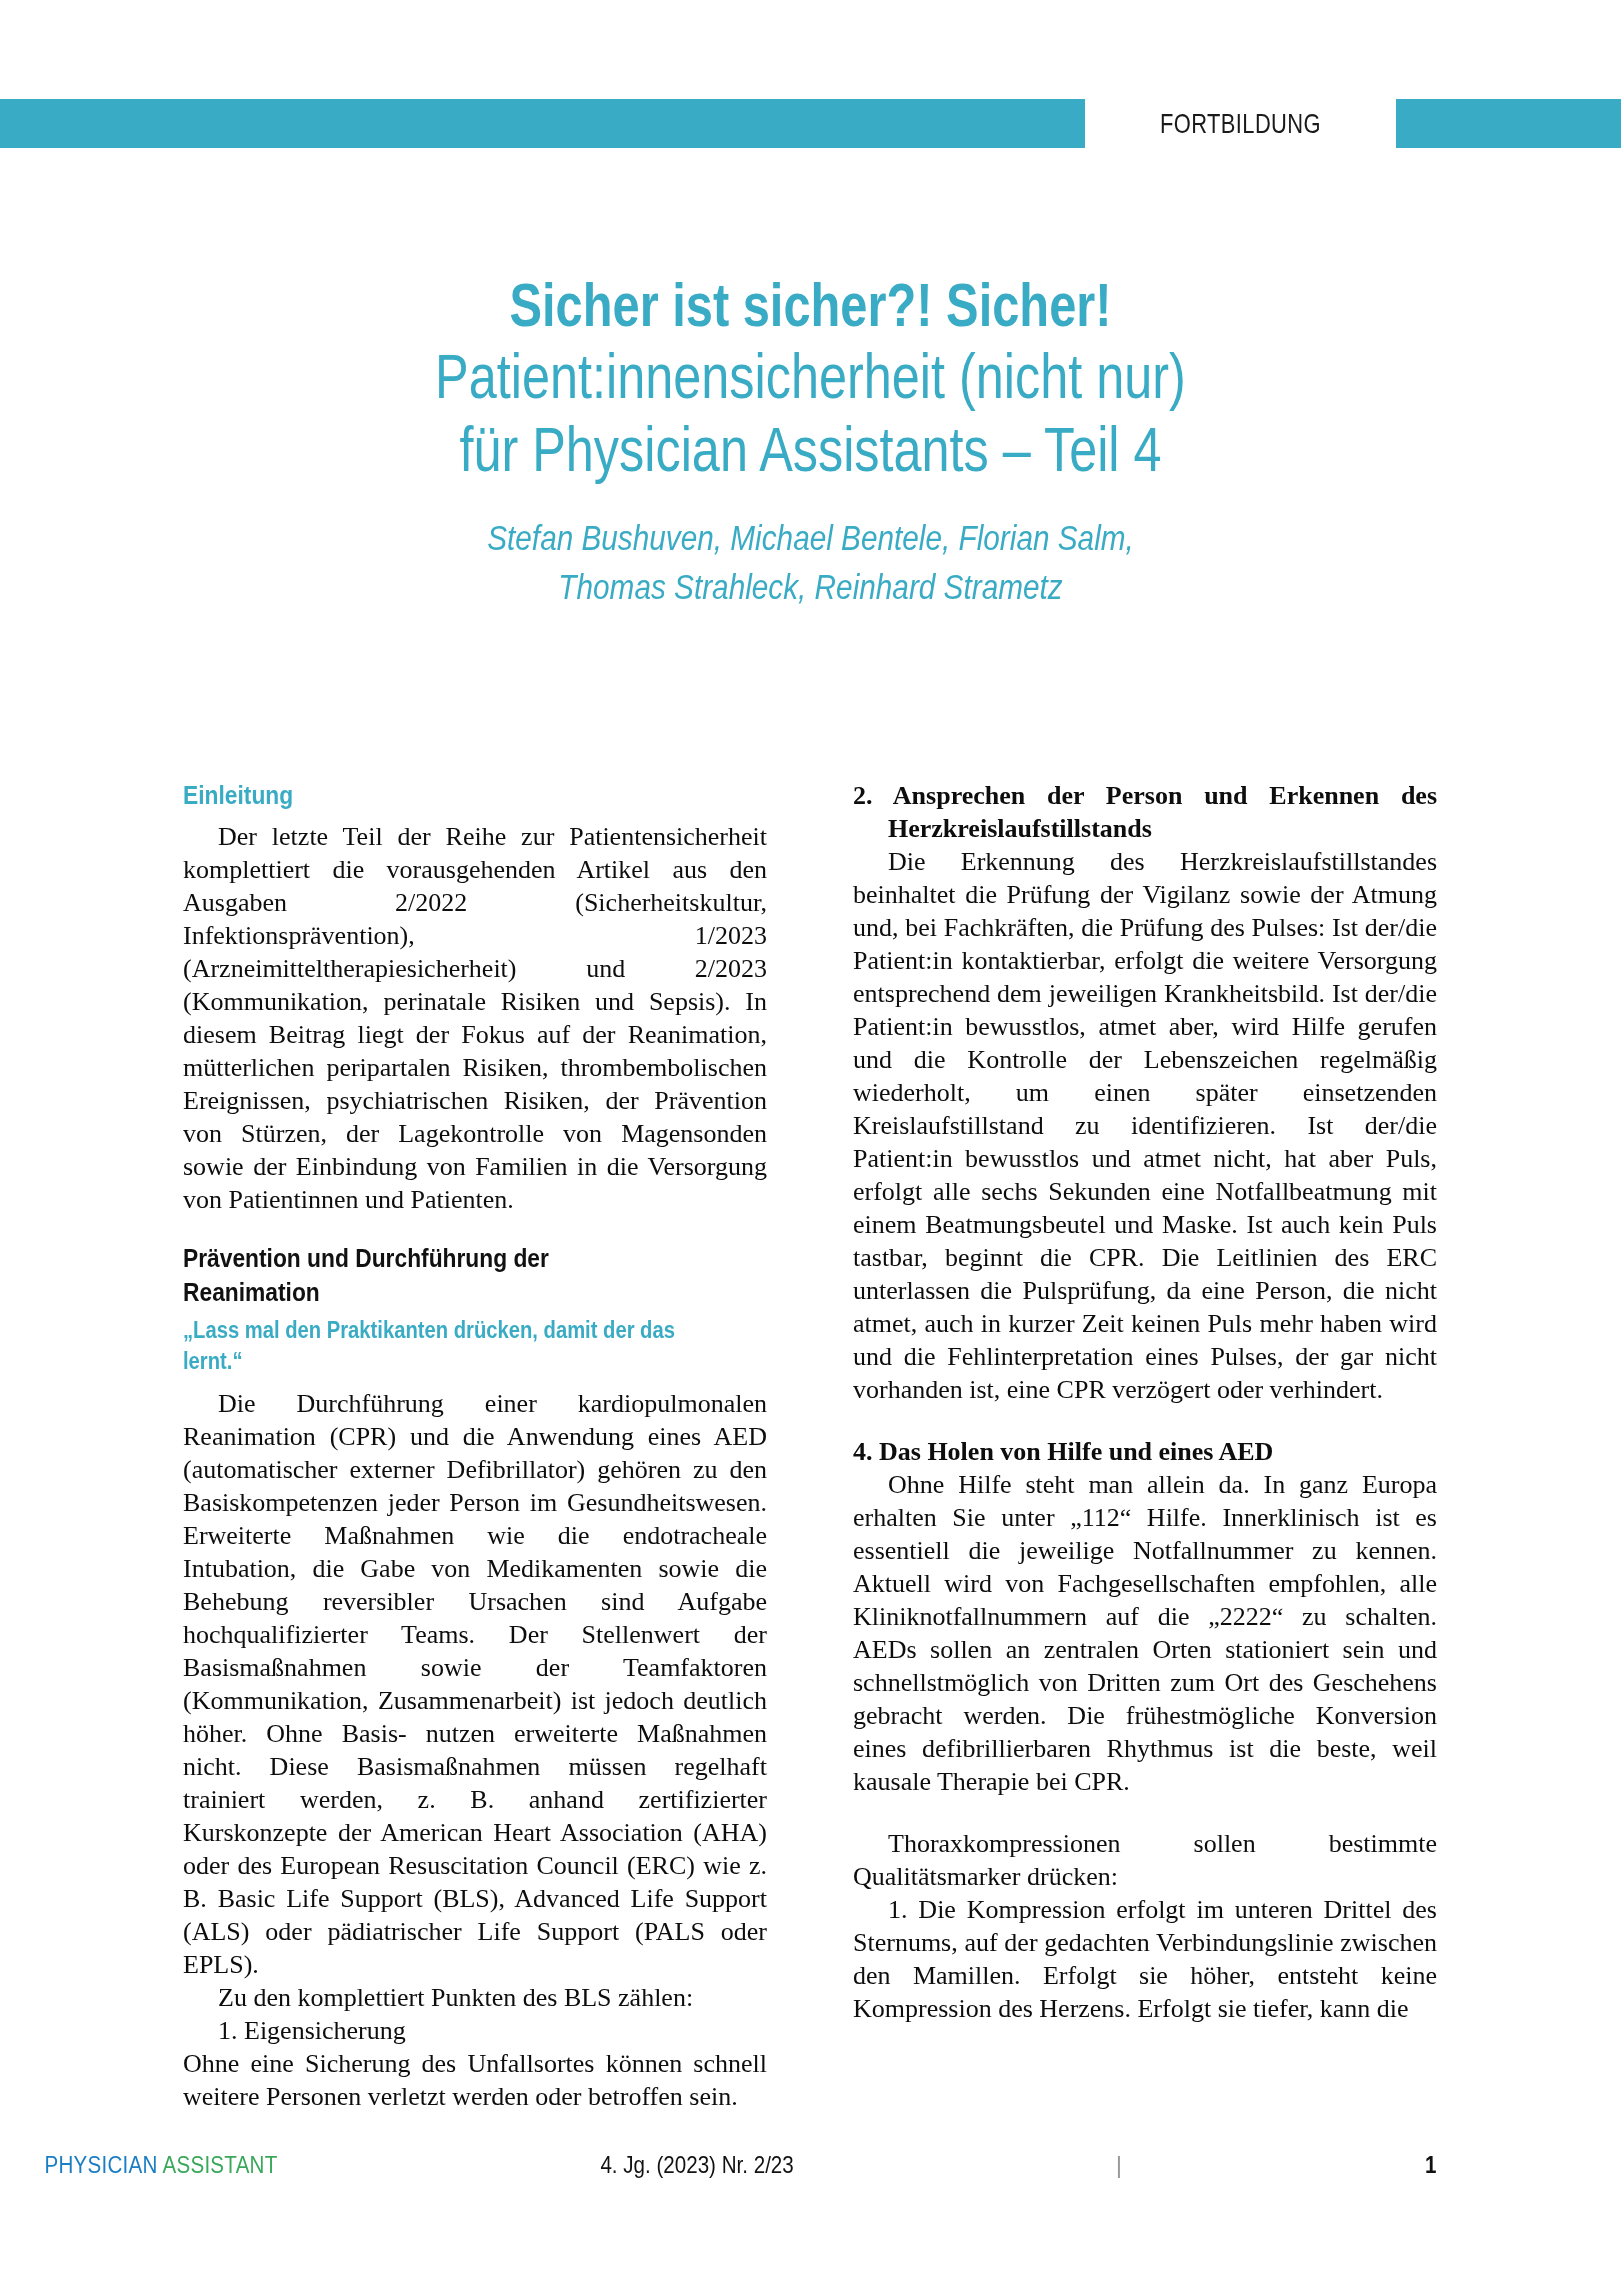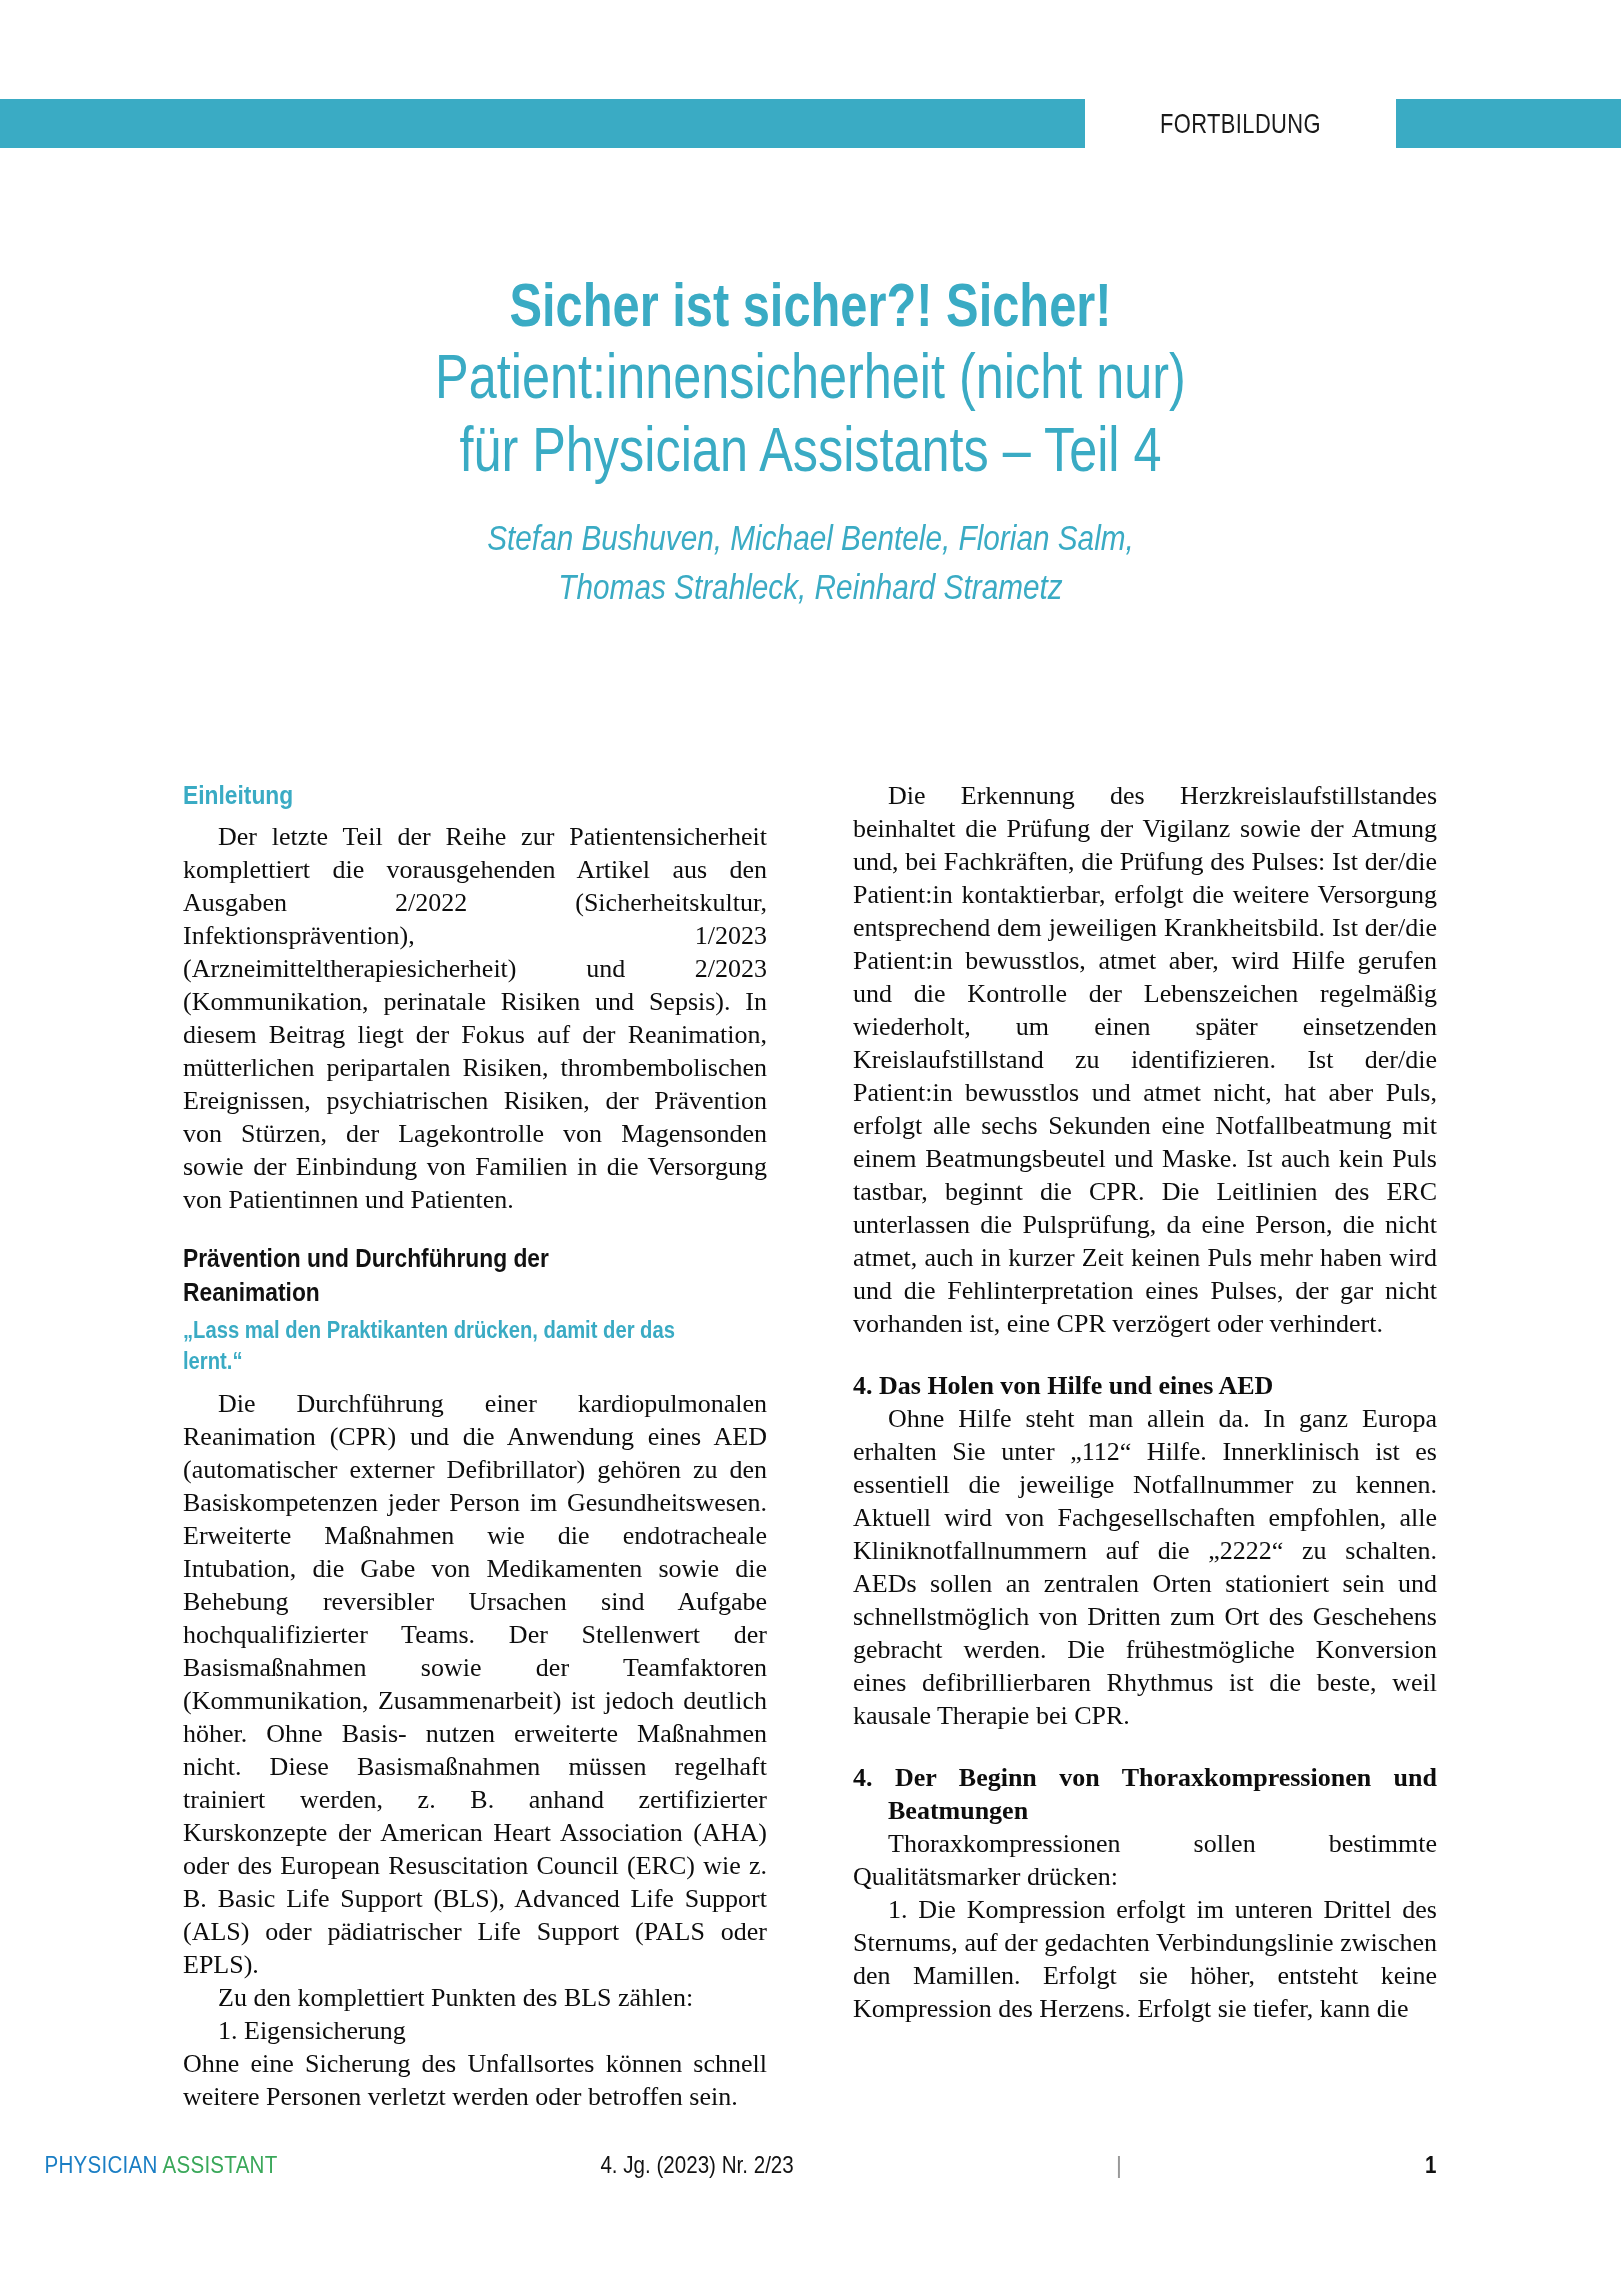--- a/index.html
+++ b/index.html
@@ -245,28 +245,28 @@
     <div class="h-black">Prävention und Durchführung der Reanimation</div>
     <div class="h-quote">„Lass mal den Praktikanten drücken, damit der das lernt.“</div>
 
     <p class="body">Die Durchführung einer kardiopulmonalen Reanimation (CPR) und die Anwendung eines AED (automatischer externer Defibrillator) gehören zu den Basiskompetenzen jeder Person im Gesundheitswesen. Erweiterte Maßnahmen wie die endotracheale Intubation, die Gabe von Medikamenten sowie die Behebung reversibler Ursachen sind Aufgabe hochqualifizierter Teams. Der Stellenwert der Basismaßnahmen sowie der Teamfaktoren (Kommunikation, Zusammenarbeit) ist jedoch deutlich höher. Ohne Basis- nutzen erweiterte Maßnahmen nicht. Diese Basismaßnahmen müssen regelhaft trainiert werden, z. B. anhand zertifizierter Kurskonzepte der American Heart Association (AHA) oder des European Resuscitation Council (ERC) wie z. B. Basic Life Support (BLS), Advanced Life Support (ALS) oder pädiatrischer Life Support (PALS oder EPLS).</p>
     <p class="body">Zu den komplettiert Punkten des BLS zählen:</p>
     <p class="sub-bold">1. Eigensicherung</p>
     <p class="body noindent">Ohne eine Sicherung des Unfallsortes können schnell weitere Personen verletzt werden oder betroffen sein.</p>
   </div>
 
   <div class="col col-right">
+    <p class="num-head tight">2. Ansprechen der Person und Erkennen des Herzkreislaufstillstands</p>
     <p class="body">Die Erkennung des Herzkreislaufstillstandes beinhaltet die Prüfung der Vigilanz sowie der Atmung und, bei Fachkräften, die Prüfung des Pulses: Ist der/die Patient:in kontaktierbar, erfolgt die weitere Versorgung entsprechend dem jeweiligen Krankheitsbild. Ist der/die Patient:in bewusstlos, atmet aber, wird Hilfe gerufen und die Kontrolle der Lebenszeichen regelmäßig wiederholt, um einen später einsetzenden Kreislaufstillstand zu identifizieren. Ist der/die Patient:in bewusstlos und atmet nicht, hat aber Puls, erfolgt alle sechs Sekunden eine Notfallbeatmung mit einem Beatmungsbeutel und Maske. Ist auch kein Puls tastbar, beginnt die CPR. Die Leitlinien des ERC unterlassen die Pulsprüfung, da eine Person, die nicht atmet, auch in kurzer Zeit keinen Puls mehr haben wird und die Fehlinterpretation eines Pulses, der gar nicht vorhanden ist, eine CPR verzögert oder verhindert.</p>
 
     <div class="gap-med"></div>
     <p class="num-head">4. Das Holen von Hilfe und eines AED</p>
     <p class="body">Ohne Hilfe steht man allein da. In ganz Europa erhalten Sie unter „112“ Hilfe. Innerklinisch ist es essentiell die jeweilige Notfallnummer zu kennen. Aktuell wird von Fachgesellschaften empfohlen, alle Kliniknotfallnummern auf die „2222“ zu schalten. AEDs sollen an zentralen Orten stationiert sein und schnellstmöglich von Dritten zum Ort des Geschehens gebracht werden. Die frühestmögliche Konversion eines defibrillierbaren Rhythmus ist die beste, weil kausale Therapie bei CPR.</p>
 
     <div class="gap-med"></div>
-    <p class="num-head">4. Der Beginn von Thoraxkompressionen und Beatmungen</p>
     <p class="body">Thoraxkompressionen sollen bestimmte Qualitätsmarker drücken:</p>
     <p class="body">1. Die Kompression erfolgt im unteren Drittel des Sternums, auf der gedachten Verbindungslinie zwischen den Mamillen. Erfolgt sie höher, entsteht keine Kompression des Herzens. Erfolgt sie tiefer, kann die</p>
   </div>
 
 </div>
 
 <div class="footer">
   <span class="footer-brand"><span class="brand-physician">PHYSICIAN</span> <span class="brand-assistant">ASSISTANT</span></span>
   <span class="footer-issue">4. Jg. (2023) Nr. 2/23</span>
   <span class="footer-sep">|</span>

